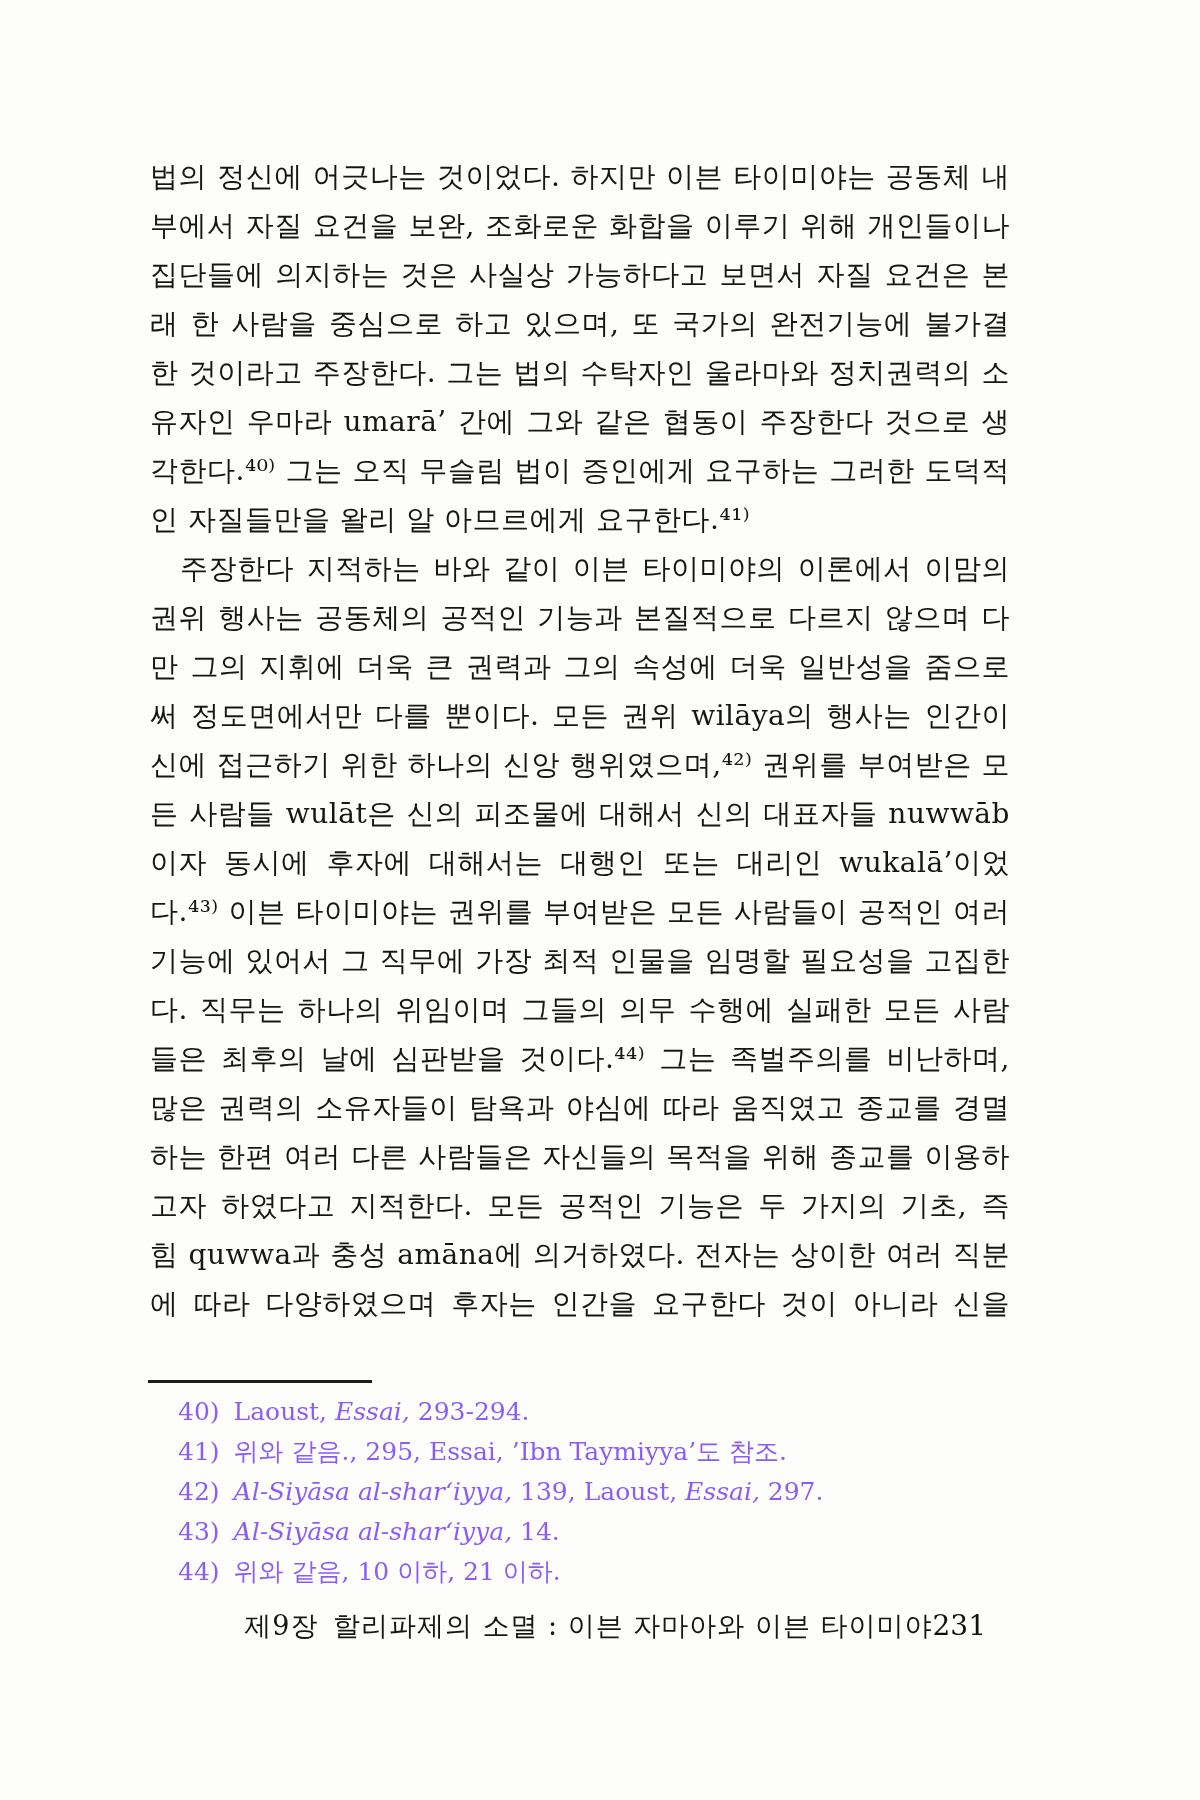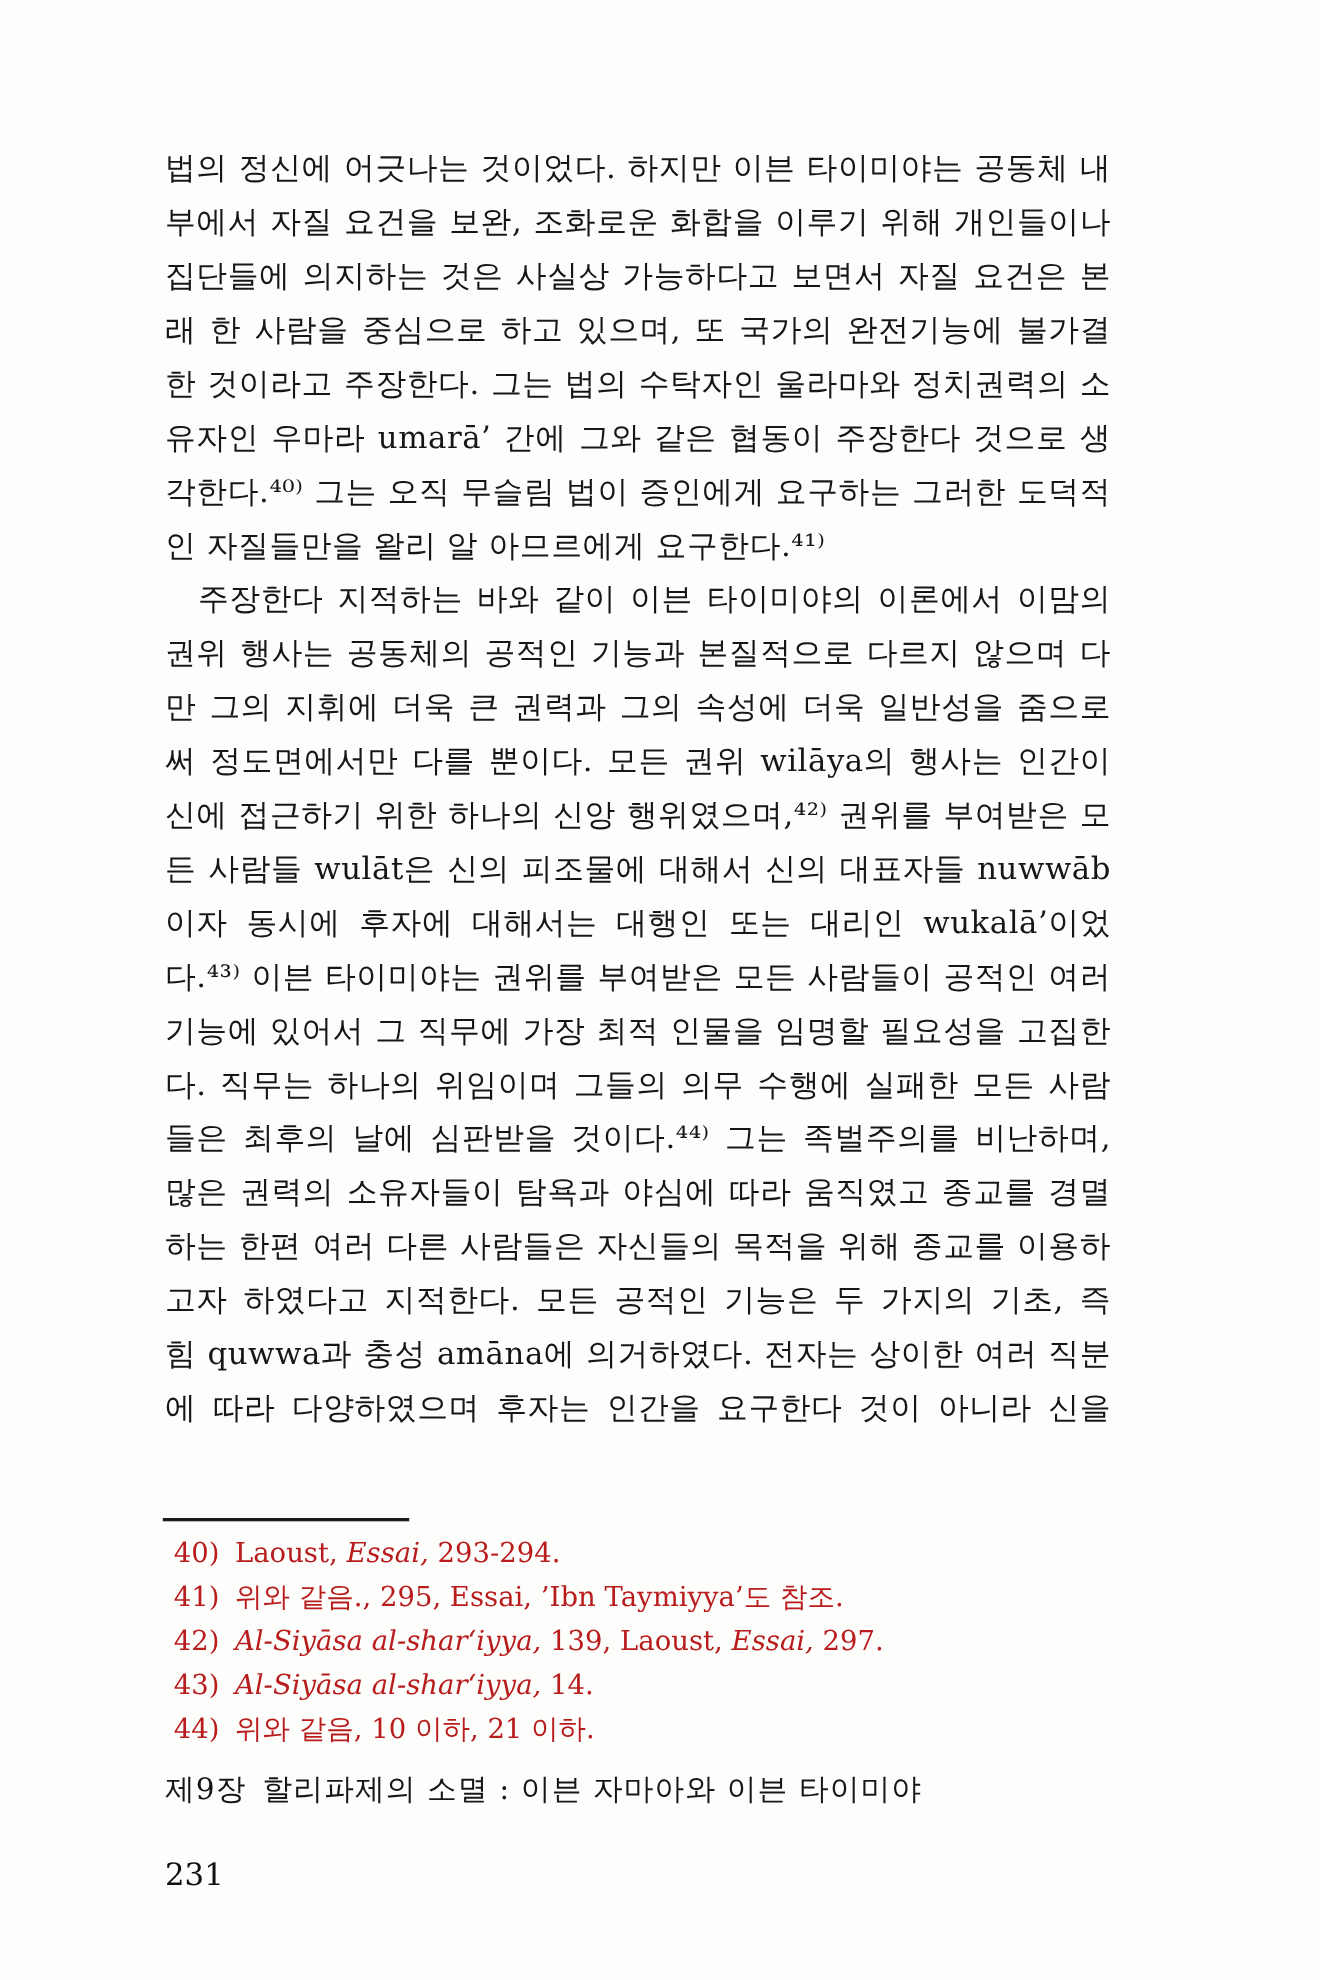--- a/index.html
+++ b/index.html
@@ -13,21 +13,21 @@
     height: 1800px;
     margin: 0 auto;
     background: #fdfdfc;
     color: #161616;
     font-family: "DejaVu Serif", "Liberation Serif", serif;
     overflow: hidden;
   }
   .body-text {
     position: absolute;
     left: 150px;
-    top: 128px;
+    top: 152px;
     width: 860px;
   }
   .line {
     margin: 0;
     font-size: 28px;
     line-height: 49px;
     letter-spacing: 0.5px;
     text-align: justify;
     text-align-last: justify;
     white-space: normal;
@@ -51,39 +51,38 @@
     position: absolute;
     left: 158px;
     top: 1392px;
     width: 860px;
   }
   .footnote {
     display: flex;
     align-items: flex-end;
     font-size: 25px;
     line-height: 40px;
-    color: #b91c1c;
+    color: #8b5cf6;
+    margin-left: 20px;
   }
   .fn-num {
     flex: none;
     margin-right: 14px;
   }
   .fn-text .italic {
     font-style: italic;
   }
   .page-footer {
     position: absolute;
     left: 150px;
     top: 1608px;
     width: 836px;
     display: flex;
     justify-content: flex-end;
     align-items: baseline;
-    gap: 44px;
-    flex-direction: column;
   }
   .running-title {
     font-size: 27px;
     letter-spacing: 1px;
     color: #161616;
   }
   .page-number {
     font-size: 28px;
     font-weight: normal;
     color: #111;

